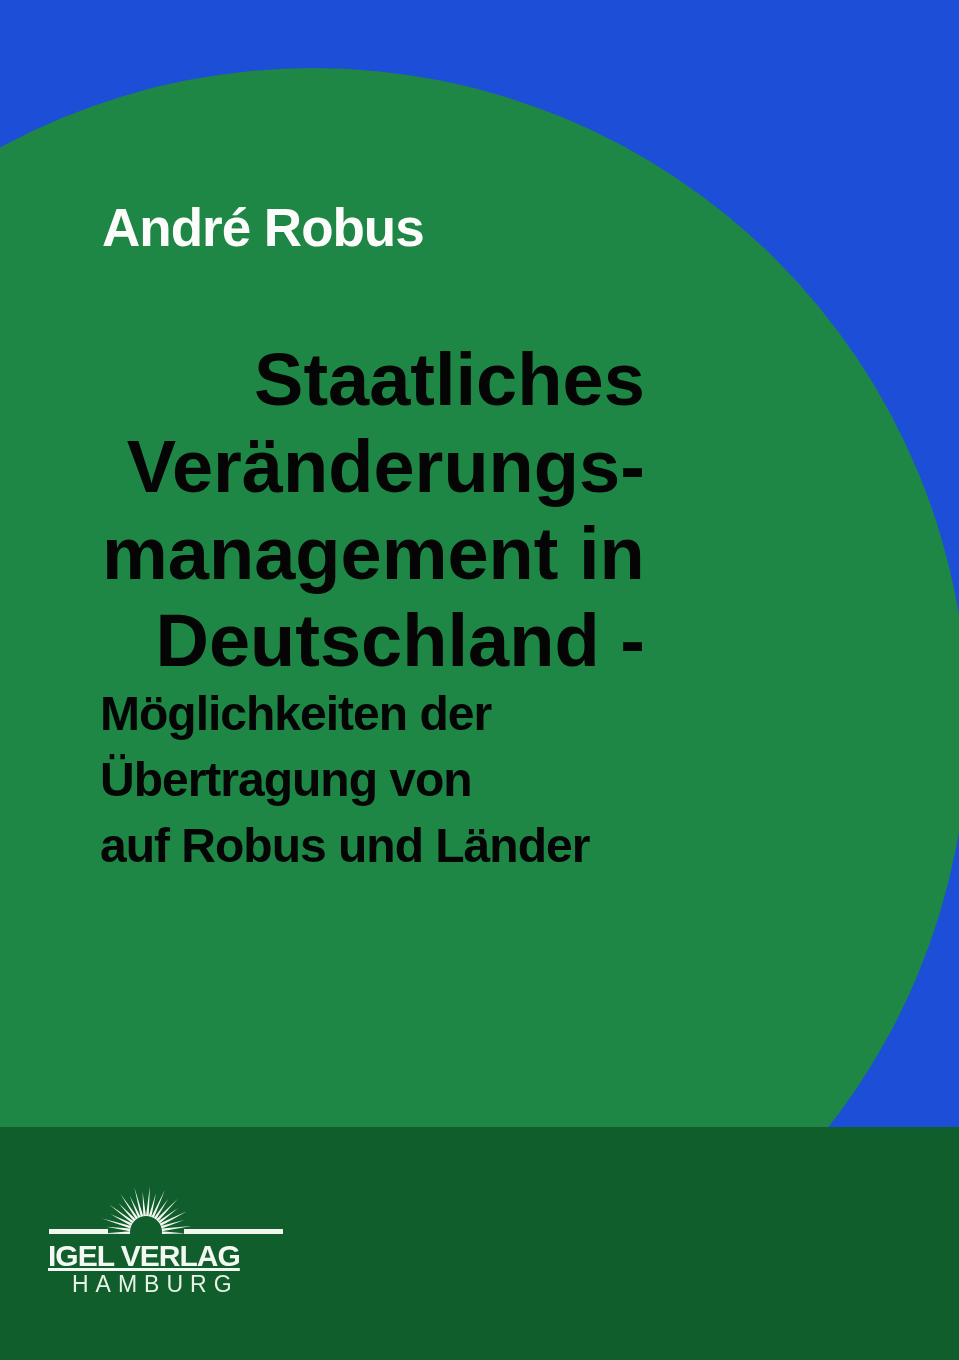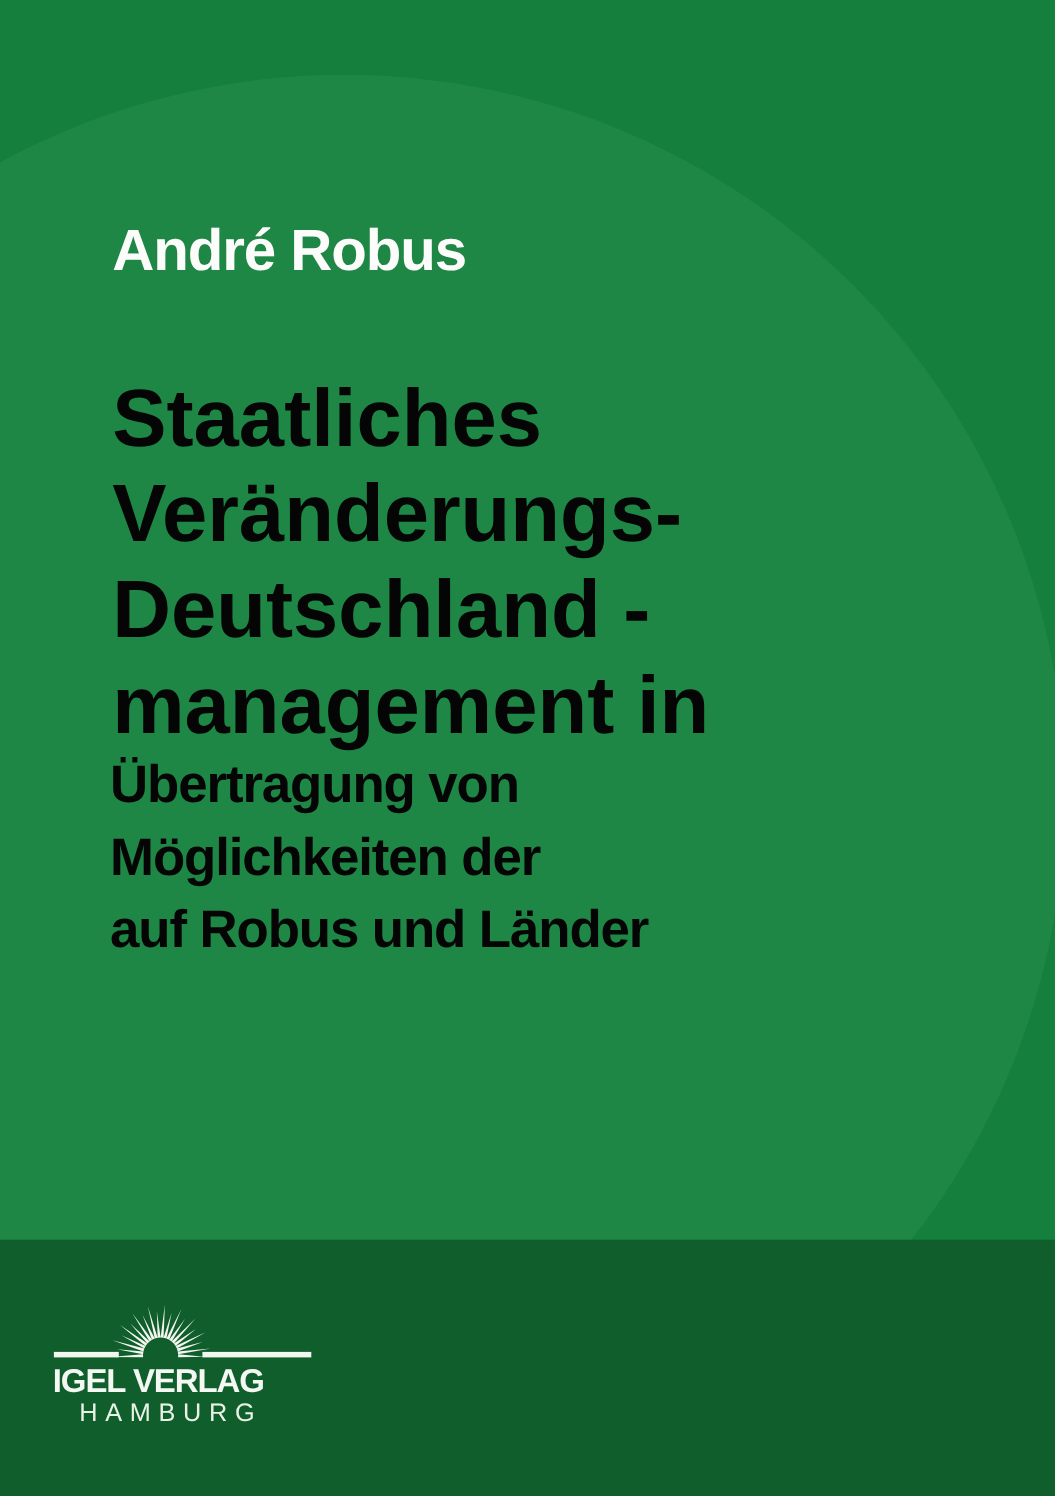--- a/index.html
+++ b/index.html
@@ -3,21 +3,21 @@
 <meta charset="utf-8">
 <style>
   html, body { margin: 0; padding: 0; }
   body {
     width: 959px; height: 1360px;
     position: relative;
     overflow: hidden;
     background: #4F9E42;
     font-family: "Liberation Sans", sans-serif;
   }
-  .cover { position: absolute; inset: 0; width: 959px; height: 1360px; background: #15803d; }
+  .cover { position: absolute; inset: 0; width: 959px; height: 1360px; background: #1d4ed8; }
 
   .accent-circle {
     position: absolute;
     left: -342px; top: 68px;
     width: 1310px; height: 1310px;
     border-radius: 50%;
     background: #1E8746;
   }
 
   .author {
@@ -30,20 +30,21 @@
     line-height: 1;
   }
 
   .title-block {
     position: absolute;
     left: 102px; top: 336px;
     font-size: 74px; font-weight: bold;
     line-height: 87px;
     color: #050505;
     white-space: nowrap;
+    text-align: right;
   }
 
   .subtitle-block {
     position: absolute;
     left: 100px; top: 681px;
     font-size: 48px; font-weight: bold;
     letter-spacing: -1px;
     line-height: 66px;
     color: #050505;
     white-space: nowrap;
@@ -72,20 +73,21 @@
   .sunburst polygon { fill: #F2F6EF; }
 
   .publisher-name {
     position: absolute;
     left: 48px; top: 1241px;
     font-size: 30px; font-weight: bold;
     letter-spacing: -1px;
     color: #F4F8F2;
     white-space: nowrap;
     line-height: 1;
+    text-decoration: underline;
   }
   .publisher-city {
     position: absolute;
     left: 72px; top: 1273px;
     font-size: 23px; font-weight: normal;
     letter-spacing: 7px;
     color: #E8F2E6;
     white-space: nowrap;
     line-height: 1;
   }
@@ -95,27 +97,27 @@
 
 <div class="cover">
 
   <div class="accent-circle"></div>
 
   <div class="author">André Robus</div>
 
   <div class="title-block">
     <div>Staatliches</div>
     <div>Veränderungs-</div>
+    <div>management in</div>
     <div>Deutschland -</div>
-    <div>management in</div>
   </div>
 
   <div class="subtitle-block">
+    <div>Möglichkeiten der</div>
     <div>Übertragung von</div>
-    <div>Möglichkeiten der</div>
     <div>auf Robus und Länder</div>
   </div>
 
   <div class="publisher-band">
     <div class="horizon-line left" style="top:102px"></div>
     <div class="horizon-line right" style="top:102px"></div>
   </div>
 
   <svg class="sunburst" viewBox="0 0 96 56" xmlns="http://www.w3.org/2000/svg">
     <polygon id="sunburst-poly" points="32.1,49.9 2.0,49.7 32.0,47.2 8.3,42.7 32.4,44.6 4.1,34.4 33.2,42.0 12.3,29.9 34.4,39.6 11.1,20.5 36.0,37.4 20.4,19.1 38.0,35.5 22.3,9.8 40.2,34.0 31.6,11.5 42.7,32.9 36.4,3.5 45.3,32.2 44.6,8.1 48.0,32.0 51.9,2.2 50.7,32.2 58.0,9.3 53.3,32.9 66.9,6.1 55.8,34.0 70.3,14.8 58.0,35.5 79.8,14.7 60.0,37.4 80.1,24.1 61.6,39.6 89.0,27.2 62.8,42.0 86.2,36.1 63.6,44.6 93.6,42.0 64.0,47.2 88.0,49.5 63.9,49.9 64.0,47.2 63.6,44.6 62.8,42.0 61.6,39.6 60.0,37.4 58.0,35.5 55.8,34.0 53.3,32.9 50.7,32.2 48.0,32.0 45.3,32.2 42.7,32.9 40.2,34.0 38.0,35.5 36.0,37.4 34.4,39.6 33.2,42.0 32.4,44.6 32.0,47.2"></polygon>

